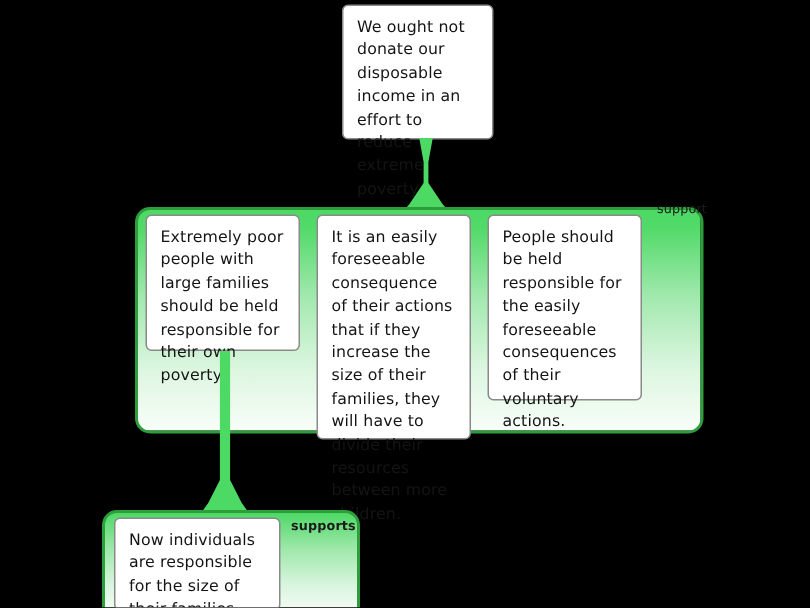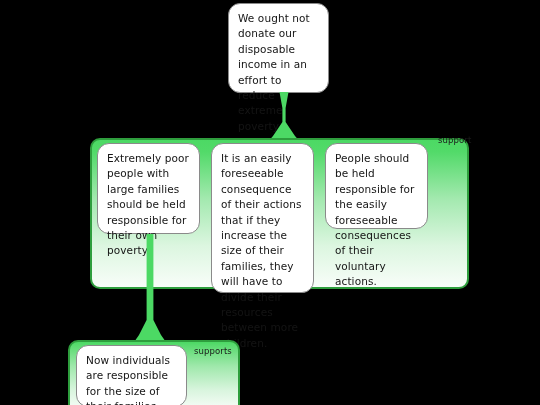--- a/index.html
+++ b/index.html
@@ -15,21 +15,21 @@
     overflow: hidden;
     font-family: "DejaVu Sans", sans-serif;
   }
 
   
   .claim-box {
     position: absolute;
     box-sizing: border-box;
     background: #ffffff;
     border: 1px solid #8a8a8a;
-    border-radius: 12px;
+    border-radius: 4px;
     padding: 7px 8px 10px 9px;
     font-size: 10.5px;
     line-height: 15.4px;
     color: #141414;
     letter-spacing: 0.1px;
   }
 
   
   .support-panel {
     position: absolute;
@@ -78,32 +78,32 @@
   <div class="support-label" style="left:438px; top:135px;">support</div>
 
   <div class="claim-box" style="left:97px; top:143px; width:103px; height:91px;">
     <span>Extremely poor people with large families should be held responsible for their own poverty.</span>
   </div>
 
   <div class="claim-box" style="left:211px; top:143px; width:103px; height:150px;">
     <span>It is an easily foreseeable consequence of their actions that if they increase the size of their families, they will have to divide their resources between more children.</span>
   </div>
 
-  <div class="claim-box" style="left:325px; top:143px; width:103px; height:86px;">
+  <div class="claim-box" style="left:325px; top:143px; width:103px; height:124px;">
     <span>People should be held responsible for the easily foreseeable consequences of their voluntary actions.</span>
   </div>
 
   <div class="connector" style="left:134px; top:234px; width:32px; height:106px;">
     <svg width="32" height="106" viewBox="0 0 32 106">
       <path d="M12.6 0 L19.4 0 L19.4 86 L27 101 L30.5 106 L1.5 106 L5 101 L12.6 86 Z" fill="#4cd964"></path>
     </svg>
   </div>
 
   <div class="support-panel panel-sub" style="left:68px; top:340px; width:172px; height:75px;">
   </div>
 
-  <div class="support-label" style="left:194px; top:346px;">supports</div>
+  <div class="support-label" style="left:194px; top:346px;font-weight:bold;">supports</div>
 
   <div class="claim-box" style="left:76px; top:345px; width:111px; height:62px;">
     <span>Now individuals are responsible for the size of their families.</span>
   </div>
 
 </div>
 
 </body></html>

